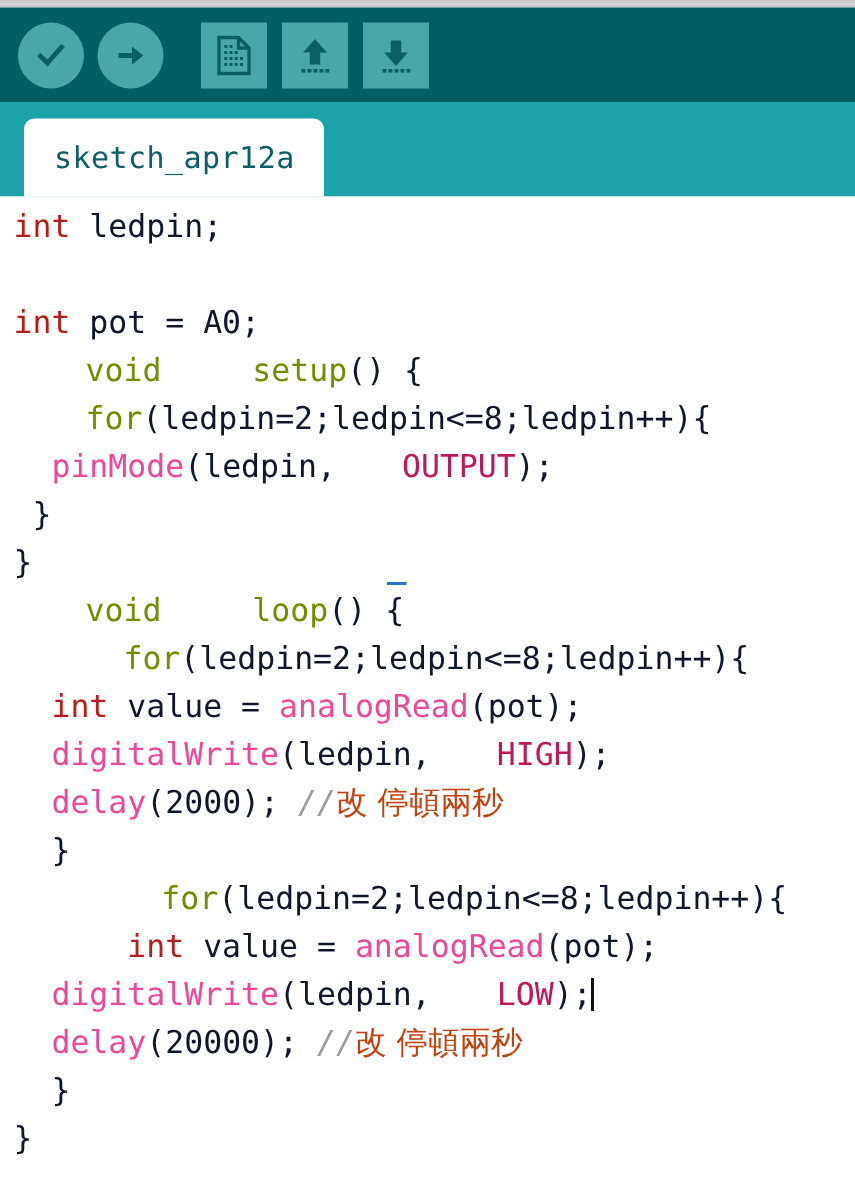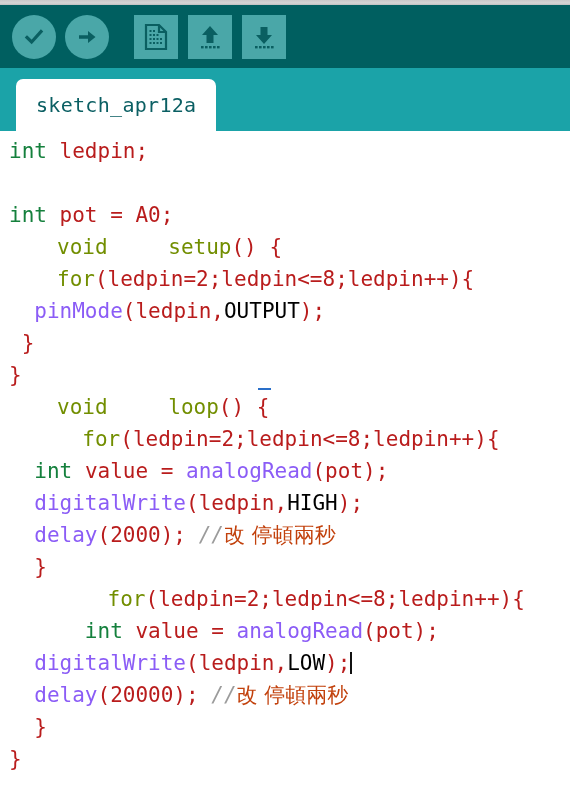--- a/index.html
+++ b/index.html
@@ -112,25 +112,25 @@
     font-family: "DejaVu Sans Mono", monospace;
     font-size: 21px;
     line-height: 32px;
     white-space: pre;
     color: #222222;
     padding-left: 9px;
     box-sizing: border-box;
   }
   .line { height: 32px; white-space: pre; }
 
-  .kw      { color: #15803d; }   
+  .kw      { color: #b91c1c; }   
   .kw2     { color: #728e00; margin-left: 48px; }   
-  .fn      { color: #8b5cf6; }   
-  .const   { color: #000000; }   
-  .plain   { color: #b91c1c; text-align: right; }
+  .fn      { color: #ec4899; }   
+  .const   { color: #be185d; margin-left: 44px; }   
+  .plain   { color: #0f172a; text-align: right; }
   .comment { color: #9b9b9b; font-style: italic; }
   .cjk     { font-family: "DejaVu Sans", sans-serif; font-style: normal; color: #c2410c; }
 
   .caret {
     display: inline-block;
     width: 2px;
     height: 22px;
     background: #111111;
     vertical-align: -4px;
     margin-left: 0px;

